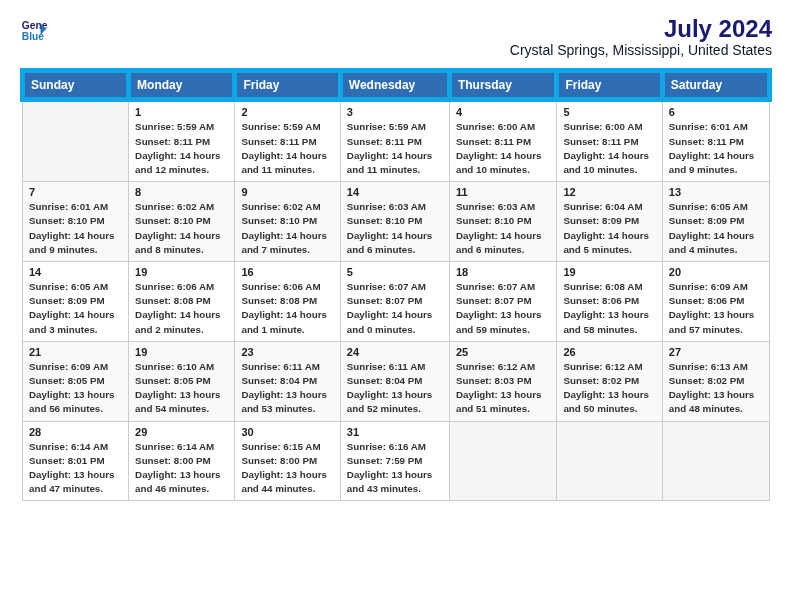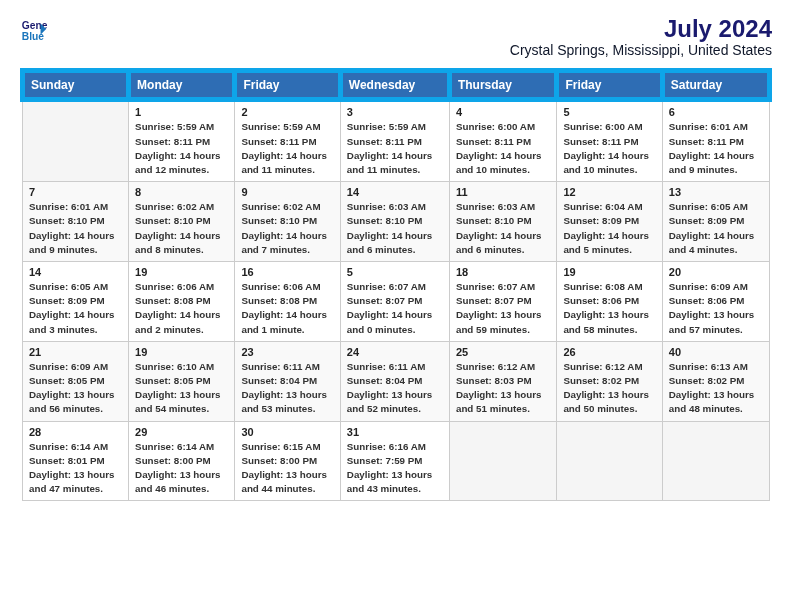--- a/index.html
+++ b/index.html
@@ -299,21 +299,21 @@
 and 51 minutes.</div>
           </td>
           <td>
             <span class="day-num">26</span>
             <div class="day-info" style="white-space: pre-line;">Sunrise: 6:12 AM
 Sunset: 8:02 PM
 Daylight: 13 hours
 and 50 minutes.</div>
           </td>
           <td>
-            <span class="day-num">40</span>
+            <span class="day-num">27</span>
             <div class="day-info" style="white-space: pre-line;">Sunrise: 6:13 AM
 Sunset: 8:02 PM
 Daylight: 13 hours
 and 48 minutes.</div>
           </td>
         </tr>
         <tr>
           <td>
             <span class="day-num">28</span>
             <div class="day-info" style="white-space: pre-line;">Sunrise: 6:14 AM

